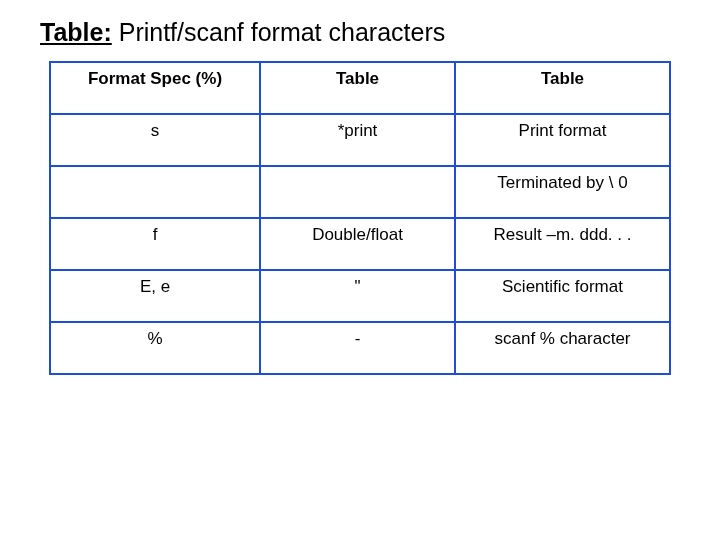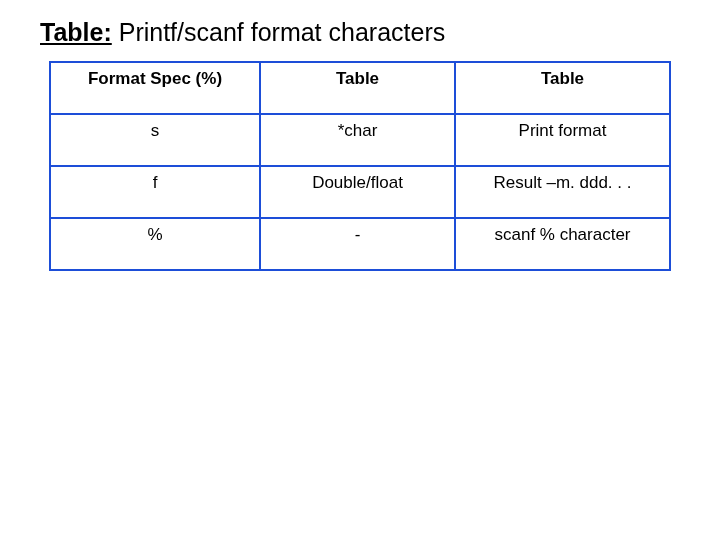--- a/index.html
+++ b/index.html
@@ -65,27 +65,37 @@
     <thead>
       <tr>
         <th>Format Spec (%)</th>
         <th>Table</th>
         <th>Table</th>
       </tr>
     </thead>
     <tbody>
       <tr>
         <td>s</td>
-        <td>*char</td>
+        <td>*print</td>
         <td>Print format</td>
+      </tr>
+      <tr>
+        <td></td>
+        <td></td>
+        <td>Terminated by \ 0</td>
       </tr>
       <tr>
         <td>f</td>
         <td>Double/float</td>
         <td>Result –m. ddd. . .</td>
+      </tr>
+      <tr>
+        <td>E, e</td>
+        <td>"</td>
+        <td>Scientific format</td>
       </tr>
       <tr>
         <td>%</td>
         <td>-</td>
         <td>scanf % character</td>
       </tr>
     </tbody>
   </table>
 </div>
 

